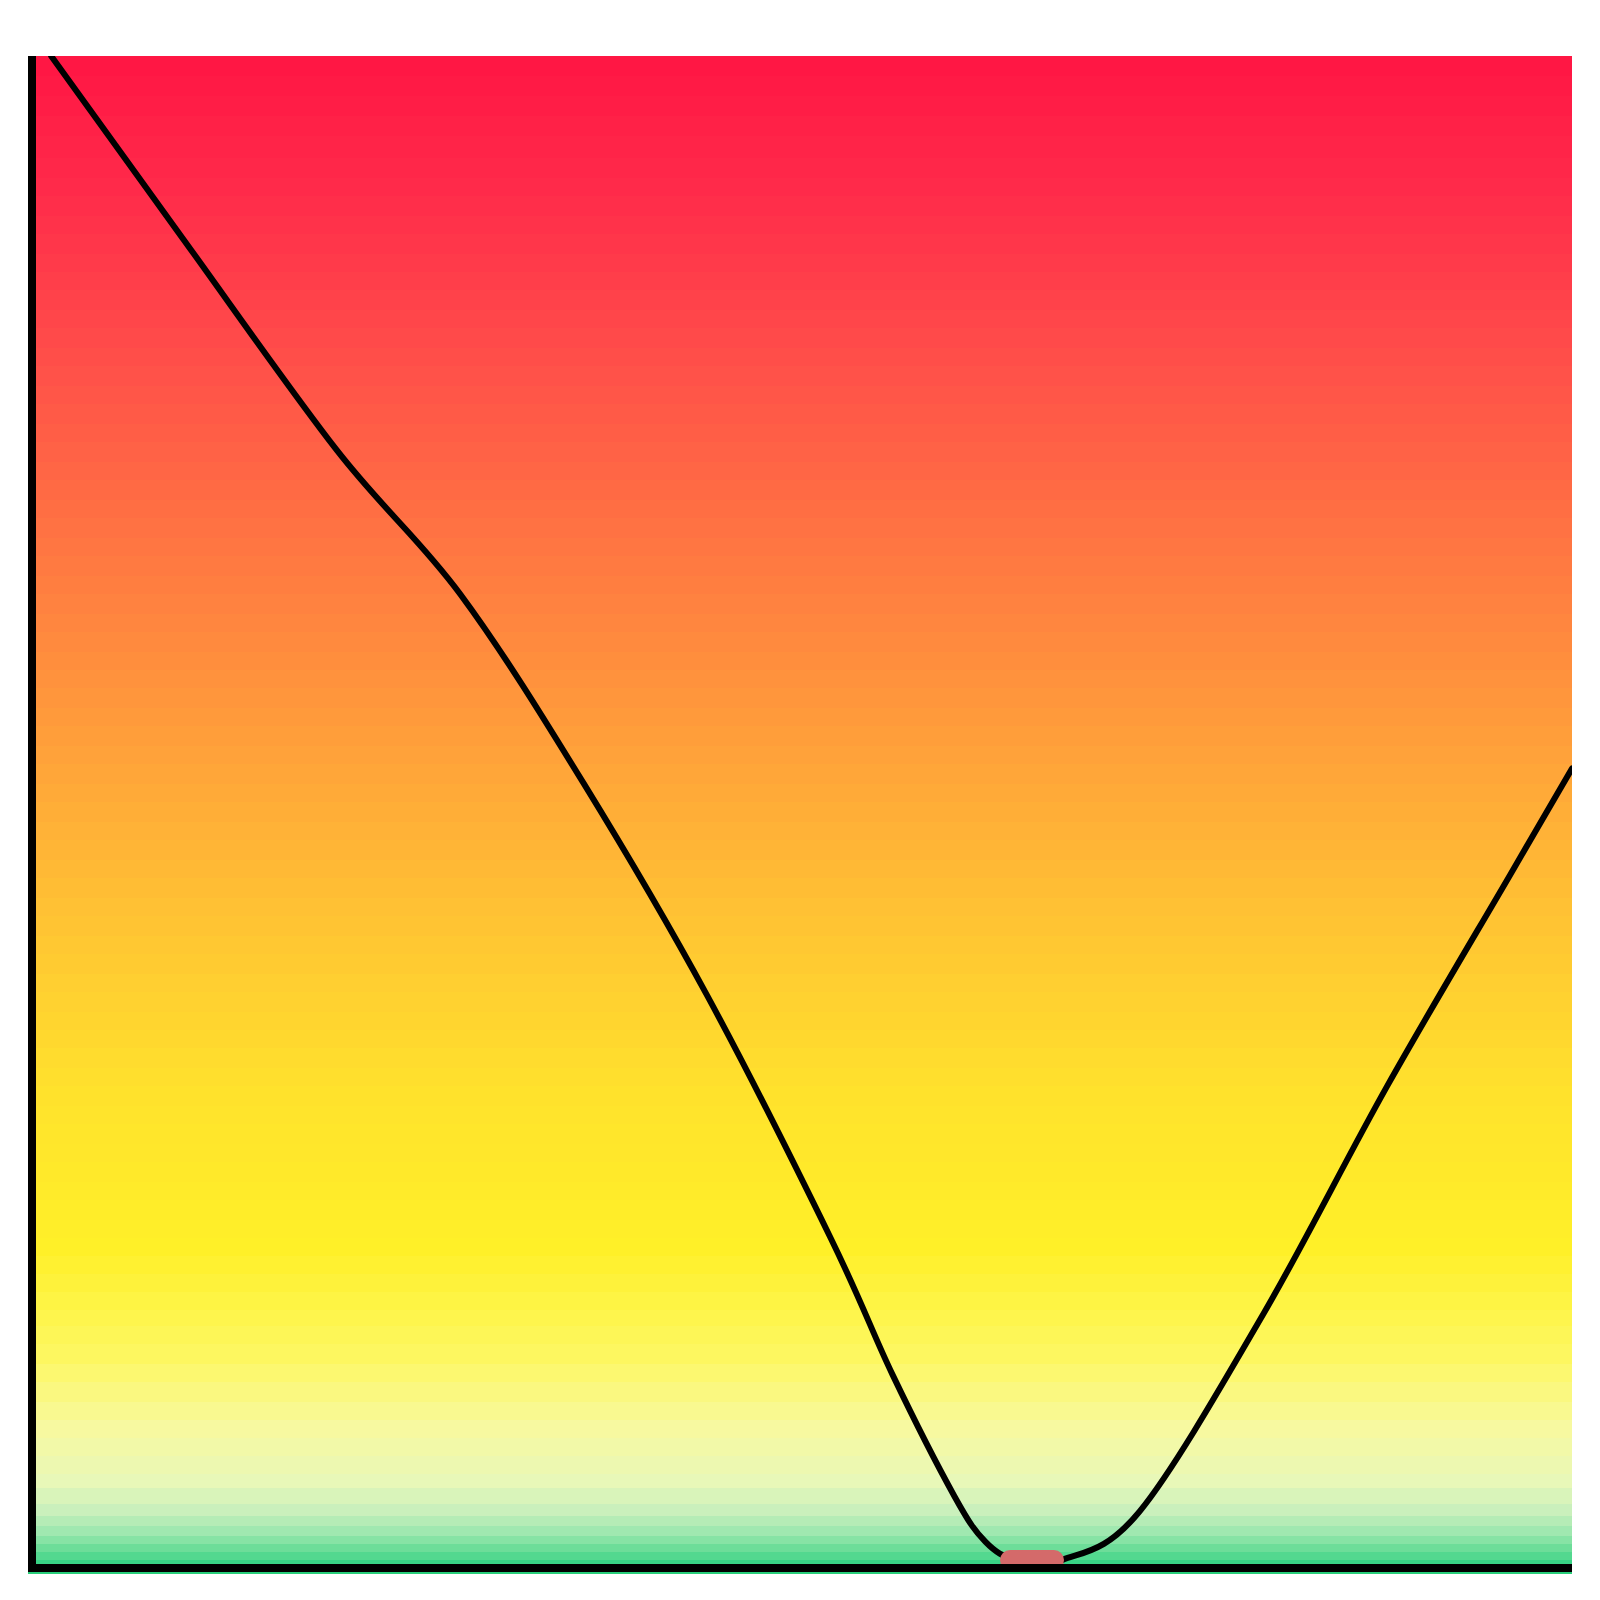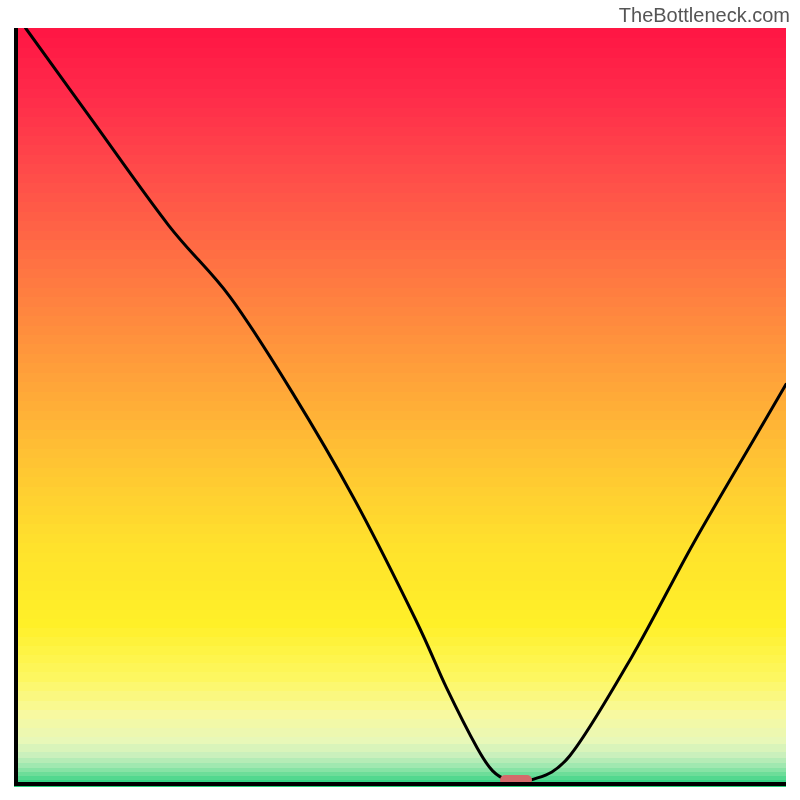--- a/index.html
+++ b/index.html
@@ -58,21 +58,20 @@
     border-left: 4px solid #000;
     border-bottom: 4px solid #000;
     box-sizing: border-box;
     pointer-events: none;
   }
 </style>
 </head>
 <body>
 
 <div class="container">
-  <div class="watermark">TheBottleneck.com</div>
   <div class="plot-area">
     <div id="gradient-holder">
         <div class="gradient-rect" style="top: 0px; height: 10.7067px; background: rgb(255, 23, 68);"></div>
         <div class="gradient-rect" style="top: 10.1067px; height: 10.7067px; background: rgb(255, 26, 69);"></div>
         <div class="gradient-rect" style="top: 20.2133px; height: 10.7067px; background: rgb(255, 29, 70);"></div>
         <div class="gradient-rect" style="top: 30.32px; height: 10.7067px; background: rgb(255, 33, 71);"></div>
         <div class="gradient-rect" style="top: 40.4267px; height: 10.7067px; background: rgb(255, 36, 72);"></div>
         <div class="gradient-rect" style="top: 50.5333px; height: 10.7067px; background: rgb(255, 39, 73);"></div>
         <div class="gradient-rect" style="top: 60.64px; height: 10.075px; background: rgb(255, 42, 74);"></div>
         <div class="gradient-rect" style="top: 70.115px; height: 10.075px; background: rgb(255, 46, 74);"></div>

